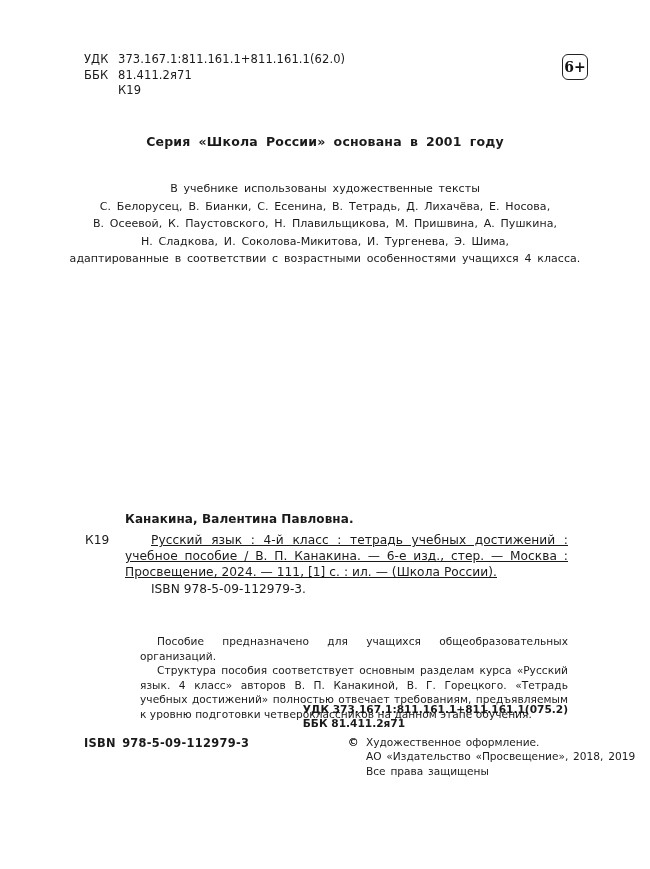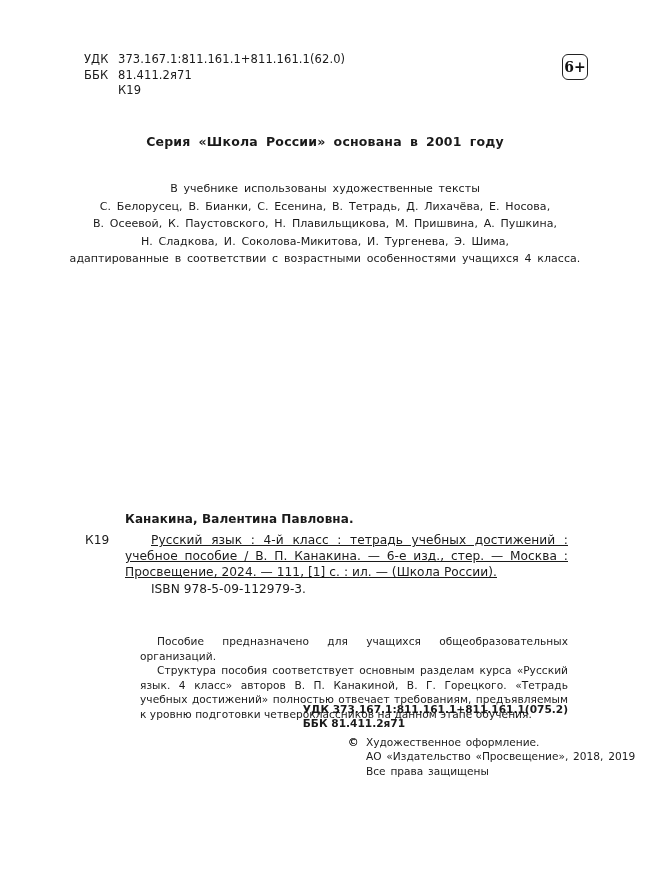--- a/index.html
+++ b/index.html
@@ -233,20 +233,24 @@
   <div class="annotation">
     <p>Пособие предназначено для учащихся общеобразовательных организаций.</p>
     <p>Структура пособия соответствует основным разделам курса «Русский язык. 4 класс» авторов В. П. Канакиной, В. Г. Горецкого. «Тетрадь учебных достижений» полностью отвечает требованиям, предъявляемым к уровню подготовки четвероклассников на данном этапе обучения.</p>
   </div>
 
   <div class="udk-bottom">
     <div>УДК 373.167.1:811.161.1+811.161.1(075.2)</div>
     <div>ББК 81.411.2я71</div>
   </div>
 
+  <div class="isbn-bottom">
+    <span>ISBN</span>
+    <span>978-5-09-112979-3</span>
+  </div>
 
   <div class="copyright">
     <span class="cr-row">
       <span class="cr-mark">©</span>
     </span>
     <span class="cr-row">
       <span class="cr-mark">©</span>
       <span>Художественное оформление.</span>
     </span>
     <span class="cr-row">

